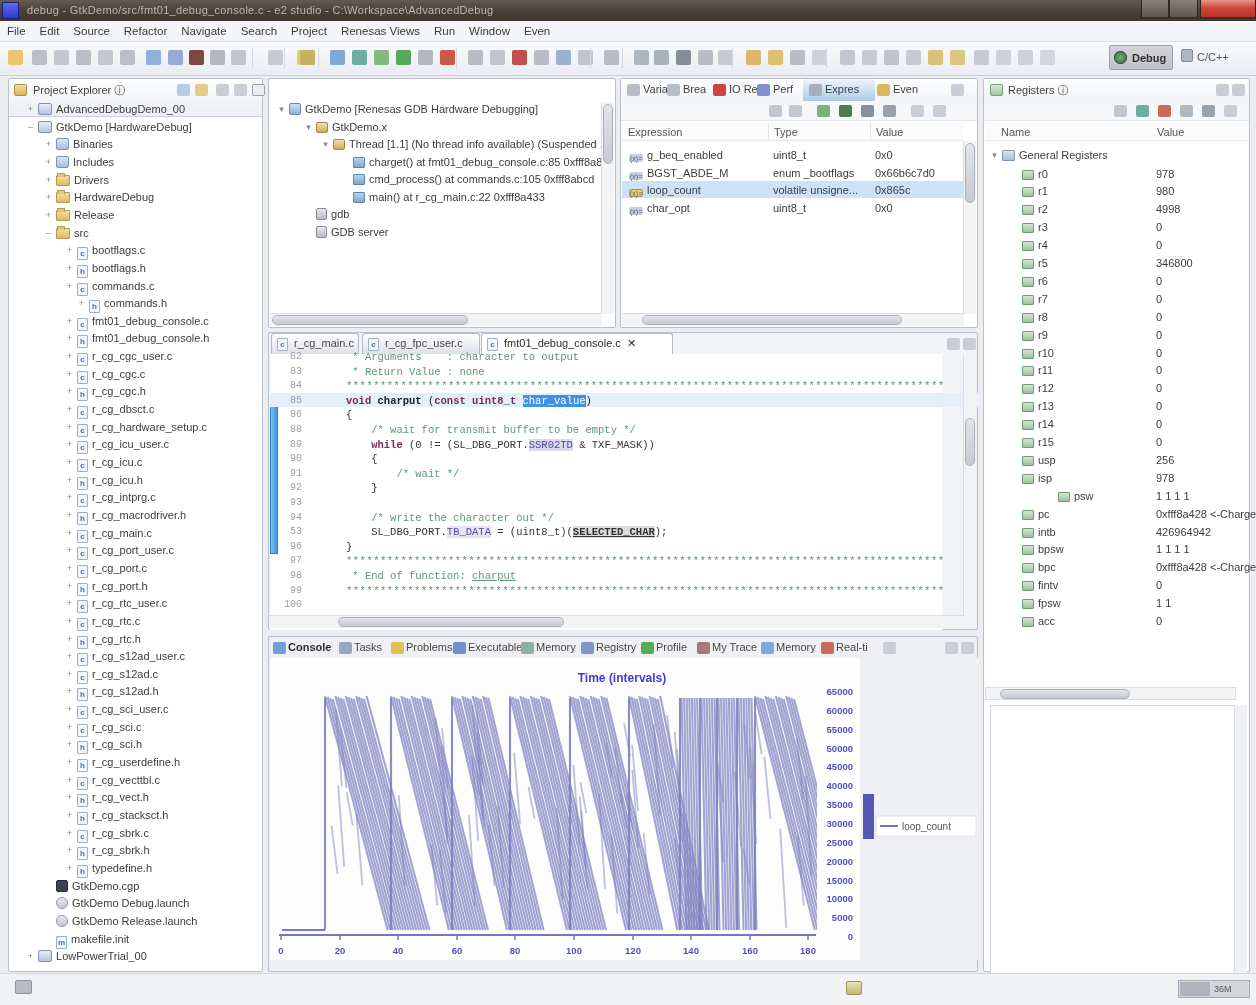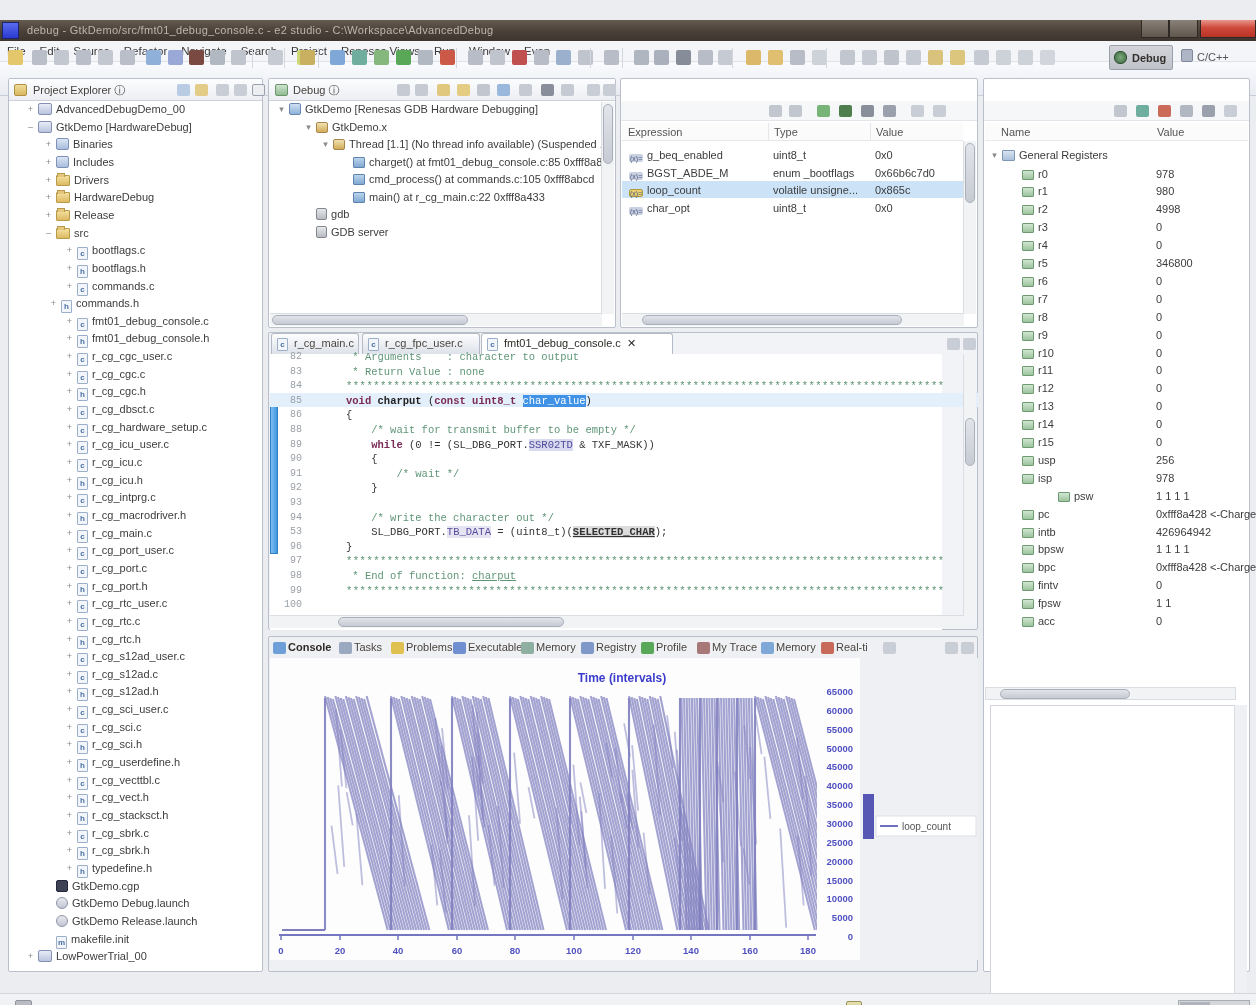--- a/index.html
+++ b/index.html
@@ -1,35 +1,35 @@
 <!DOCTYPE html>
 <html><head><meta charset="utf-8"><style>
 *{margin:0;padding:0;box-sizing:border-box;}
 html,body{width:1256px;height:1005px;overflow:hidden;}
 body{font-family:"Liberation Sans",sans-serif;background:#ecedf1;position:relative;}
-.abs{position:absolute;margin-top:20px;}
+.abs{position:absolute;}
 .titlebar{left:0;top:0;width:1256px;height:21px;background:linear-gradient(#655a4e,#4a4038 55%,#3e352e);}
 .titlebar .ttext{position:absolute;left:27px;top:4px;font-size:11px;color:#bdb6ad;letter-spacing:.3px;}
 .winicon{position:absolute;left:2px;top:2px;width:17px;height:17px;background:linear-gradient(#5b6bf0,#2a3ad0);border:1px solid #1a2470;}
 .winbtn{position:absolute;top:0;height:18px;border:1px solid #2e2824;border-top:none;}
 .wb1{left:1141px;width:28px;background:linear-gradient(#8a8178,#5f564e);}
 .wb2{left:1169px;width:29px;background:linear-gradient(#8a8178,#5f564e);}
 .wb3{left:1200px;width:56px;background:linear-gradient(#e8968c,#cf4a3c 45%,#b83226);}
 .menubar{left:0;top:21px;width:1256px;height:21px;background:#f4f5f8;border-bottom:1px solid #e0e2e8;}
 .menubar span{display:inline-block;font-size:11.5px;color:#3a3a3a;padding:4px 7px 0 7px;}
 .toolbar{left:0;top:42px;width:1256px;height:34px;background:linear-gradient(#fafbfd,#e9ebf2);border-bottom:1px solid #c9cdd7;}
 .tbi{position:absolute;top:50px;width:15px;height:15px;border-radius:2px;}
 .tbsep{position:absolute;top:48px;width:1px;height:20px;background:#d4d7de;}
 .persp{position:absolute;left:1109px;top:45px;width:64px;height:25px;background:linear-gradient(#d2d4d9,#bfc2c9);border:1px solid #9aa0ab;border-radius:2px;}
 .persp .bug{position:absolute;left:4px;top:5px;width:13px;height:13px;border-radius:6px;background:radial-gradient(#7ca87c,#3c6b3f);border:1px solid #2c4c2e;}
 .persp .lbl{position:absolute;left:22px;top:6px;font-size:11px;font-weight:bold;color:#33302c;}
 .persp2i{position:absolute;left:1181px;top:49px;width:12px;height:13px;background:#aeb6c6;border:1px solid #7e879b;border-radius:2px;}
 .persp2t{position:absolute;left:1197px;top:51px;font-size:11px;color:#555;}
 .panel{position:absolute;background:#fff;border:1px solid #b9bfcb;border-radius:2px;}
-.phead{position:absolute;left:0;top:0;right:0;height:22px;background:linear-gradient(#fcfdfe,#eceef3);border-bottom:1px solid #cdd2da;}
+.phead{position:absolute;left:0;top:0;right:0;height:38px;background:linear-gradient(#fcfdfe,#eceef3);border-bottom:1px solid #cdd2da;}
 .ptab{position:absolute;font-size:11px;color:#433f3a;top:4px;white-space:nowrap;}
 .hico{position:absolute;width:13px;height:12px;border-radius:2px;}
 .row{position:absolute;white-space:nowrap;font-size:11px;color:#3c3c3c;}
 .row .exp{display:inline-block;width:9px;height:9px;font-size:9px;line-height:8px;color:#8a8a8a;text-align:center;vertical-align:1px;}
 .ic{display:inline-block;vertical-align:-2px;margin-right:4px;}
 .icproj{width:14px;height:12px;background:linear-gradient(#e8ecf6,#b9c4de);border:1px solid #8491b5;border-radius:2px;}
 .icfold{width:14px;height:11px;background:linear-gradient(#f4e0a0,#ddba62);border:1px solid #b99a48;border-radius:1px;position:relative;}
 .icfold:before{content:"";position:absolute;left:0;top:-3px;width:6px;height:3px;background:#e4c77c;border:1px solid #b99a48;border-bottom:none;}
 .icbin{width:13px;height:12px;background:linear-gradient(#dce6f4,#a8bcdc);border:1px solid #7e92b8;border-radius:2px;}
 .icfile{width:11px;height:13px;background:#f2f6fb;border:1px solid #9cafc9;border-radius:1px;font-size:8px;color:#4a6fa5;text-align:center;line-height:12px;font-weight:bold;}
@@ -136,21 +136,21 @@
     <div class="row" style="left:17px;top:41.6px;"><span class="exp">–</span> <span class="ic icproj"></span>GtkDemo [HardwareDebug]</div>
     <div class="row" style="left:35px;top:59.3px;"><span class="exp">+</span> <span class="ic icbin"></span>Binaries</div>
     <div class="row" style="left:35px;top:76.9px;"><span class="exp">+</span> <span class="ic icbin"></span>Includes</div>
     <div class="row" style="left:35px;top:94.6px;"><span class="exp">+</span> <span class="ic icfold"></span>Drivers</div>
     <div class="row" style="left:35px;top:112.2px;"><span class="exp">+</span> <span class="ic icfold"></span>HardwareDebug</div>
     <div class="row" style="left:35px;top:129.9px;"><span class="exp">+</span> <span class="ic icfold"></span>Release</div>
     <div class="row" style="left:35px;top:147.5px;"><span class="exp">–</span> <span class="ic icfold"></span>src</div>
     <div class="row" style="left:56px;top:165.2px;"><span class="exp">+</span> <span class="ic icfile">c</span>bootflags.c</div>
     <div class="row" style="left:56px;top:182.8px;"><span class="exp">+</span> <span class="ic icfile">h</span>bootflags.h</div>
     <div class="row" style="left:56px;top:200.5px;"><span class="exp">+</span> <span class="ic icfile">c</span>commands.c</div>
-    <div class="row" style="left:40px;top:218.1px;"><span class="exp">+</span> <span class="ic icfile">h</span>commands.h</div>
+    <div class="row" style="left:68px;top:218.1px;"><span class="exp">+</span> <span class="ic icfile">h</span>commands.h</div>
     <div class="row" style="left:56px;top:235.8px;"><span class="exp">+</span> <span class="ic icfile">c</span>fmt01_debug_console.c</div>
     <div class="row" style="left:56px;top:253.4px;"><span class="exp">+</span> <span class="ic icfile">h</span>fmt01_debug_console.h</div>
     <div class="row" style="left:56px;top:271.1px;"><span class="exp">+</span> <span class="ic icfile">c</span>r_cg_cgc_user.c</div>
     <div class="row" style="left:56px;top:288.8px;"><span class="exp">+</span> <span class="ic icfile">c</span>r_cg_cgc.c</div>
     <div class="row" style="left:56px;top:306.4px;"><span class="exp">+</span> <span class="ic icfile">h</span>r_cg_cgc.h</div>
     <div class="row" style="left:56px;top:324.0px;"><span class="exp">+</span> <span class="ic icfile">c</span>r_cg_dbsct.c</div>
     <div class="row" style="left:56px;top:341.7px;"><span class="exp">+</span> <span class="ic icfile">c</span>r_cg_hardware_setup.c</div>
     <div class="row" style="left:56px;top:359.3px;"><span class="exp">+</span> <span class="ic icfile">c</span>r_cg_icu_user.c</div>
     <div class="row" style="left:56px;top:377.0px;"><span class="exp">+</span> <span class="ic icfile">c</span>r_cg_icu.c</div>
     <div class="row" style="left:56px;top:394.6px;"><span class="exp">+</span> <span class="ic icfile">h</span>r_cg_icu.h</div>
@@ -176,51 +176,52 @@
     <div class="row" style="left:56px;top:747.6px;"><span class="exp">+</span> <span class="ic icfile">c</span>r_cg_sbrk.c</div>
     <div class="row" style="left:56px;top:765.3px;"><span class="exp">+</span> <span class="ic icfile">h</span>r_cg_sbrk.h</div>
     <div class="row" style="left:56px;top:782.9px;"><span class="exp">+</span> <span class="ic icfile">h</span>typedefine.h</div>
     <div class="row" style="left:35px;top:800.6px;"><span class="exp"></span> <span class="ic icdark"></span>GtkDemo.cgp</div>
     <div class="row" style="left:35px;top:818.2px;"><span class="exp"></span> <span class="ic iclaunch"></span>GtkDemo Debug.launch</div>
     <div class="row" style="left:35px;top:835.9px;"><span class="exp"></span> <span class="ic iclaunch"></span>GtkDemo Release.launch</div>
     <div class="row" style="left:35px;top:853.5px;"><span class="exp"></span> <span class="ic icfile">m</span>makefile.init</div>
     <div class="row" style="left:17px;top:871.2px;"><span class="exp">+</span> <span class="ic icproj"></span>LowPowerTrial_00</div>
   </div>
 <div class="panel" style="left:268px;top:78px;width:348px;height:250px;">
-    <div class="phead">
-      <span class="hico" style="left:6px;top:5px;background:linear-gradient(#cfe2cf,#8fbc92);border:1px solid #6a946c;"></span>
-      <span class="ptab" style="left:24px;">Debug ⓘ</span>
-      <span class="hico" style="left:128px;top:5px;background:#c6cad2;"></span>
-      <span class="hico" style="left:146px;top:5px;background:#c6cad2;"></span>
-      <span class="hico" style="left:168px;top:5px;background:#e0c87e;"></span>
-      <span class="hico" style="left:188px;top:5px;background:#e4cc82;"></span>
-      <span class="hico" style="left:208px;top:5px;background:#c2c6ce;"></span>
-      <span class="hico" style="left:228px;top:5px;background:#9ab8dc;"></span>
-      <span class="hico" style="left:250px;top:5px;background:#c6cad2;"></span>
-      <span class="hico" style="left:272px;top:5px;background:#888e9a;"></span>
-      <span class="hico" style="left:292px;top:5px;background:#c6cad2;"></span>
-      <span class="hico" style="left:318px;top:5px;background:#c9cdd5;"></span>
-      <span class="hico" style="left:334px;top:5px;background:#c9cdd5;"></span>
-    </div>
     <div class="row" style="left:8px;top:24.0px;"><span class="exp">▾</span> <span class="ic icdbg"></span>GtkDemo [Renesas GDB Hardware Debugging]</div>
     <div class="row" style="left:35px;top:41.5px;"><span class="exp">▾</span> <span class="ic icthr"></span>GtkDemo.x</div>
     <div class="row" style="left:52px;top:59.0px;"><span class="exp">▾</span> <span class="ic icthr"></span>Thread [1.1] (No thread info available) (Suspended ...</div>
     <div class="row" style="left:72px;top:76.5px;"><span class="exp"></span> <span class="ic icstk"></span>charget() at fmt01_debug_console.c:85 0xfff8a8d8</div>
     <div class="row" style="left:72px;top:94.0px;"><span class="exp"></span> <span class="ic icstk"></span>cmd_process() at commands.c:105 0xfff8abcd</div>
     <div class="row" style="left:72px;top:111.5px;"><span class="exp"></span> <span class="ic icstk"></span>main() at r_cg_main.c:22 0xfff8a433</div>
     <div class="row" style="left:35px;top:129.0px;"><span class="exp"></span> <span class="ic icgdb"></span>gdb</div>
     <div class="row" style="left:35px;top:146.5px;"><span class="exp"></span> <span class="ic icgdb"></span>GDB server</div>
     <div class="scrollh" style="left:1px;bottom:1px;width:332px;">
       <div class="th" style="left:2px;width:196px;"></div>
     </div>
     <div class="scrollv" style="right:1px;top:23px;height:212px;">
       <div class="th" style="top:2px;height:60px;"></div>
     </div>
   </div>
 <div class="panel" style="left:620px;top:78px;width:358px;height:250px;">
+    <div class="phead">
+      <span class="hico" style="left:6px;top:5px;background:#b8bec8;"></span>
+      <span class="ptab" style="left:22px;">Varia</span>
+      <span class="hico" style="left:46px;top:5px;background:#b8bec8;"></span>
+      <span class="ptab" style="left:62px;">Brea</span>
+      <span class="hico" style="left:92px;top:5px;background:#cc4444;"></span>
+      <span class="ptab" style="left:108px;">IO Re</span>
+      <span class="hico" style="left:136px;top:5px;background:#8090c8;"></span>
+      <span class="ptab" style="left:152px;">Perf</span>
+      <span style="position:absolute;left:182px;top:0;width:72px;height:22px;background:linear-gradient(#eef5fc,#a9cbe8);border-radius:3px 3px 0 0;"></span>
+      <span class="hico" style="left:188px;top:5px;background:#a8aeb8;"></span>
+      <span class="ptab" style="left:204px;">Expres</span>
+      <span class="hico" style="left:256px;top:5px;background:#dcb85c;"></span>
+      <span class="ptab" style="left:272px;">Even</span>
+      <span class="hico" style="left:330px;top:5px;background:#c9cdd5;"></span>
+    </div>
     <div style="position:absolute;left:0;top:22px;right:0;height:20px;background:#f6f7f9;border-bottom:1px solid #e2e5ea;">
       <span class="hico" style="left:148px;top:4px;background:#c2c6ce;"></span>
       <span class="hico" style="left:168px;top:4px;background:#c2c6ce;"></span>
       <span class="hico" style="left:196px;top:4px;background:#78b478;"></span>
       <span class="hico" style="left:218px;top:4px;background:#4e7e4e;"></span>
       <span class="hico" style="left:240px;top:4px;background:#888e9a;"></span>
       <span class="hico" style="left:262px;top:4px;background:#9aa0ac;"></span>
       <span class="hico" style="left:290px;top:4px;background:#c9cdd5;"></span>
       <span class="hico" style="left:312px;top:4px;background:#c9cdd5;"></span>
     </div>
@@ -245,20 +246,26 @@
     <div class="row" style="left:152px;top:122.5px;">uint8_t</div>
     <div class="row" style="left:254px;top:122.5px;">0x0</div>
     <div class="scrollh" style="left:1px;bottom:1px;width:342px;">
       <div class="th" style="left:20px;width:260px;"></div>
     </div>
     <div class="scrollv" style="right:1px;top:62px;height:173px;">
       <div class="th" style="top:2px;height:60px;"></div>
     </div>
   </div>
 <div class="panel" style="left:983px;top:78px;width:267px;height:894px;">
+    <div class="phead">
+      <span class="hico" style="left:6px;top:5px;background:linear-gradient(#d8e8d8,#a0c8a2);border:1px solid #76a078;"></span>
+      <span class="ptab" style="left:24px;">Registers ⓘ</span>
+      <span class="hico" style="left:232px;top:5px;background:#c9cdd5;"></span>
+      <span class="hico" style="left:248px;top:5px;background:#c9cdd5;"></span>
+    </div>
     <div style="position:absolute;left:0;top:22px;right:0;height:20px;background:#f6f7f9;border-bottom:1px solid #e2e5ea;">
       <span class="hico" style="left:130px;top:4px;background:#c2c6ce;"></span>
       <span class="hico" style="left:152px;top:4px;background:#6fae9e;"></span>
       <span class="hico" style="left:174px;top:4px;background:#cc6a5a;"></span>
       <span class="hico" style="left:196px;top:4px;background:#b2b8c2;"></span>
       <span class="hico" style="left:218px;top:4px;background:#9aa0ac;"></span>
       <span class="hico" style="left:240px;top:4px;background:#c9cdd5;"></span>
     </div>
     <div style="position:absolute;left:1px;top:44px;right:1px;height:18px;background:#fbfbfc;border-bottom:1px solid #e8eaee;font-size:11px;color:#555;">
       <span style="position:absolute;left:16px;top:3px;">Name</span>

